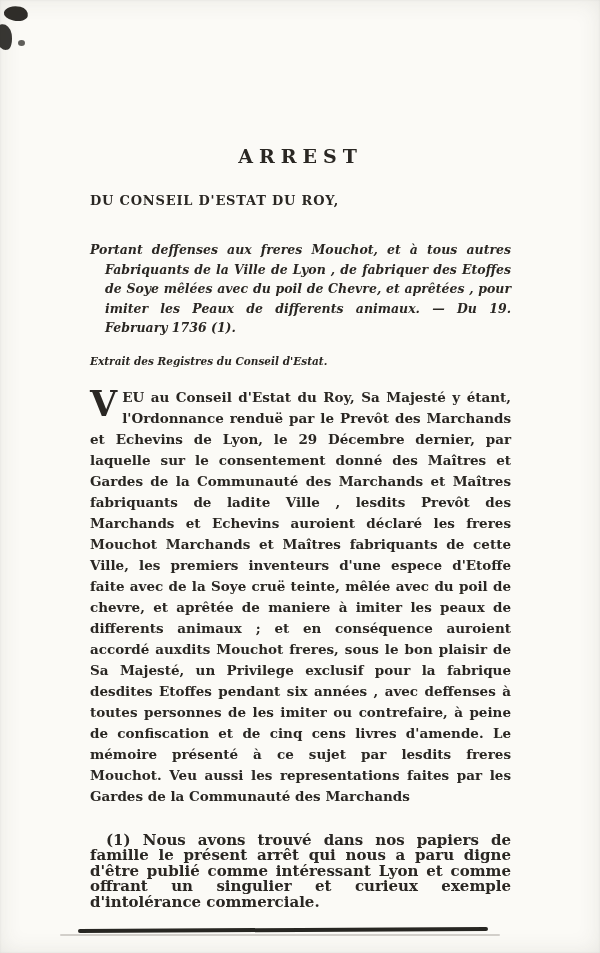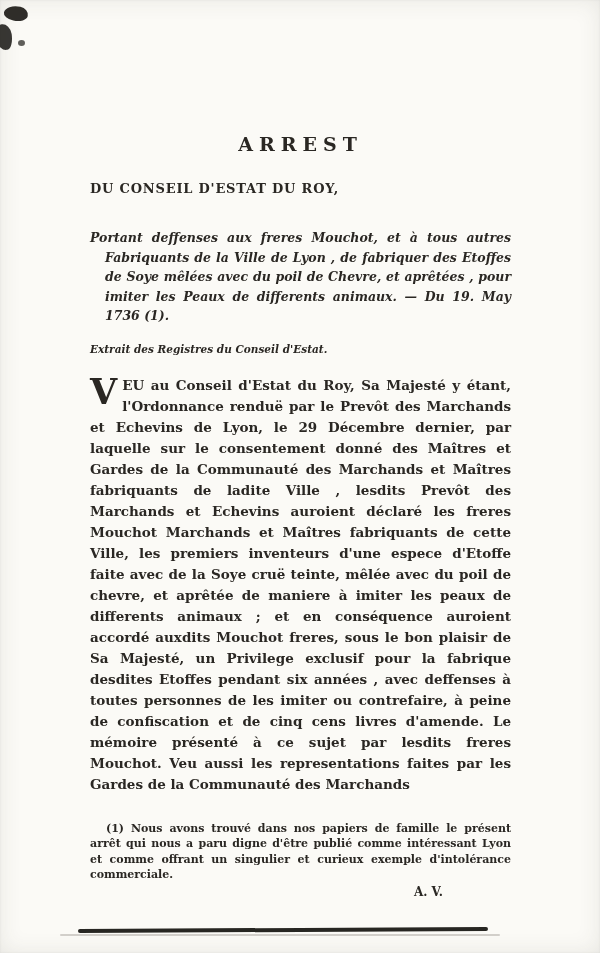--- a/index.html
+++ b/index.html
@@ -14,21 +14,21 @@
     margin: 0 auto;
     background: #fbfaf6;
     color: #2a2723;
     font-family: "DejaVu Serif", "Liberation Serif", serif;
     overflow: hidden;
     box-shadow: inset 0 0 22px rgba(60,55,45,0.10), inset 0 0 2px rgba(0,0,0,0.08);
   }
   .content {
     position: absolute;
     left: 90px;
-    top: 134px;
+    top: 146px;
     width: 421px;
   }
   .title {
     margin: 0 0 28px 0;
     text-align: center;
     font-size: 19px;
     line-height: 20px;
     font-weight: 700;
     letter-spacing: 6px;
   }
@@ -67,21 +67,21 @@
   .dropcap {
     float: left;
     font-size: 35px;
     line-height: 34px;
     height: 40px;
     padding-right: 5px;
     font-weight: 700;
   }
   .footnote {
     margin: 26px 0 0 0;
-    font-size: 11px;
+    font-size: 15px;
     font-weight: 600;
     line-height: 15.5px;
     text-align: justify;
     text-indent: 16px;
   }
   .signature {
     margin: 2px 0 0 0;
     font-size: 12px;
     font-weight: 700;
     text-align: right;
@@ -138,28 +138,27 @@
   <div class="blot blot-1"></div>
   <div class="blot blot-2"></div>
   <div class="blot blot-3"></div>
 
   <div class="content">
 
     <h1 class="title">ARREST</h1>
 
     <h2 class="subtitle">DU CONSEIL D'ESTAT DU ROY,</h2>
 
-    <p class="summary">Portant deffenses aux freres Mouchot, et à tous autres Fabriquants de la Ville de Lyon , de fabriquer des Etoffes de Soye mêlées avec du poil de Chevre, et aprêtées , pour imiter les Peaux de differents animaux. — Du 19. May 1736 (1).</p>
+    <p class="summary">Portant deffenses aux freres Mouchot, et à tous autres Fabriquants de la Ville de Lyon , de fabriquer des Etoffes de Soye mêlées avec du poil de Chevre, et aprêtées , pour imiter les Peaux de differents animaux. — Du 19. February 1736 (1).</p>
 
     <p class="extract">Extrait des Registres du Conseil d'Estat.</p>
 
     <p class="body-text"><span class="dropcap">V</span><span>EU au Conseil d'Estat du Roy, Sa Majesté y étant, l'Ordonnance renduë par le Prevôt des Marchands et Echevins de Lyon, le 29 Décembre dernier, par laquelle sur le consentement donné des Maîtres et Gardes de la Communauté des Marchands et Maîtres fabriquants de ladite Ville , lesdits Prevôt des Marchands et Echevins auroient déclaré les freres Mouchot Marchands et Maîtres fabriquants de cette Ville, les premiers inventeurs d'une espece d'Etoffe faite avec de la Soye cruë teinte, mêlée avec du poil de chevre, et aprêtée de maniere à imiter les peaux de differents animaux ; et en conséquence auroient accordé auxdits Mouchot freres, sous le bon plaisir de Sa Majesté, un Privilege exclusif pour la fabrique desdites Etoffes pendant six années , avec deffenses à toutes personnes de les imiter ou contrefaire, à peine de confiscation et de cinq cens livres d'amende. Le mémoire présenté à ce sujet par lesdits freres Mouchot. Veu aussi les representations faites par les Gardes de la Communauté des Marchands</span></p>
 
     <p class="footnote">(1) Nous avons trouvé dans nos papiers de famille le présent arrêt qui nous a paru digne d'être publié comme intéressant Lyon et comme offrant un singulier et curieux exemple d'intolérance commerciale.</p>
 
-    <p class="signature">A. V.</p>
 
   </div>
 
   <div class="bottom-line"></div>
   <div class="bottom-smudge"></div>
 
 </div>
 
 </body></html>

